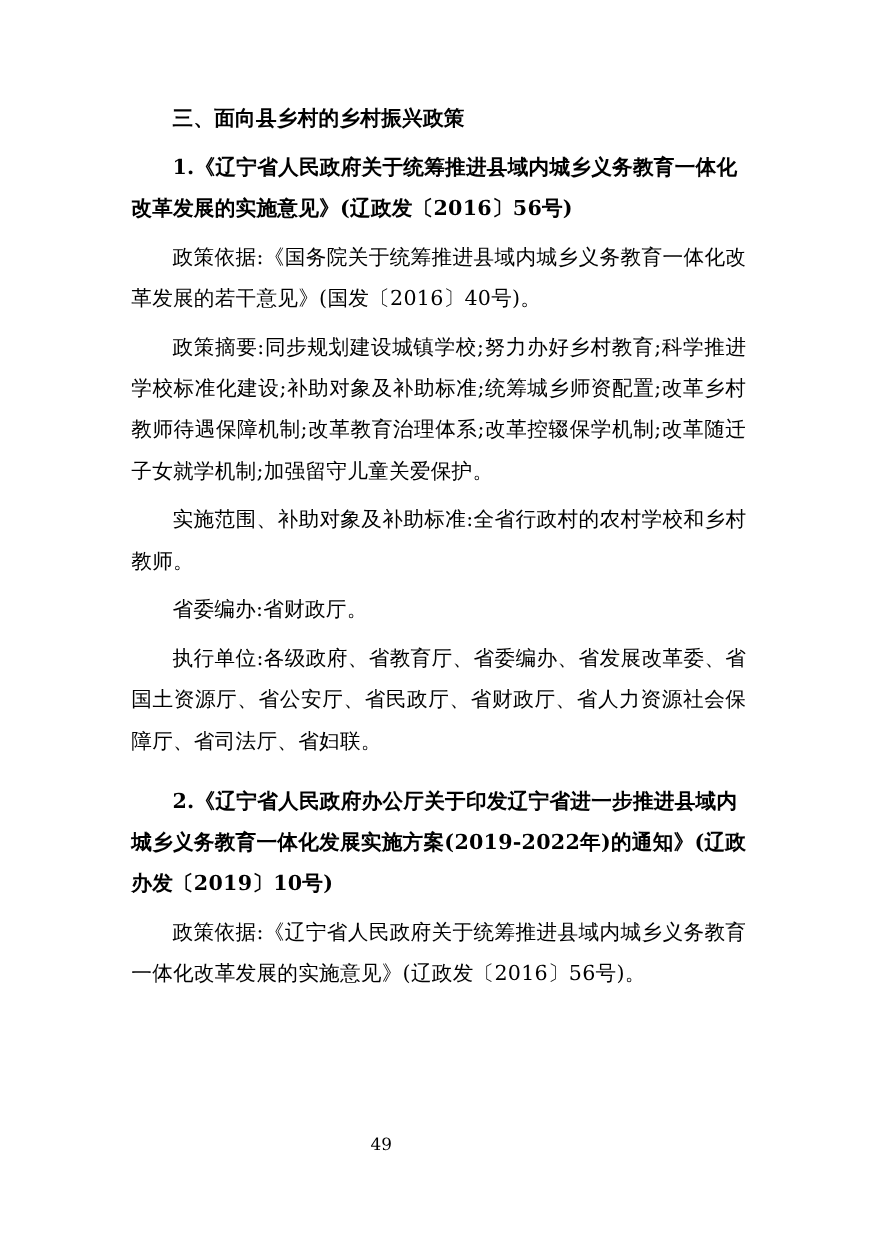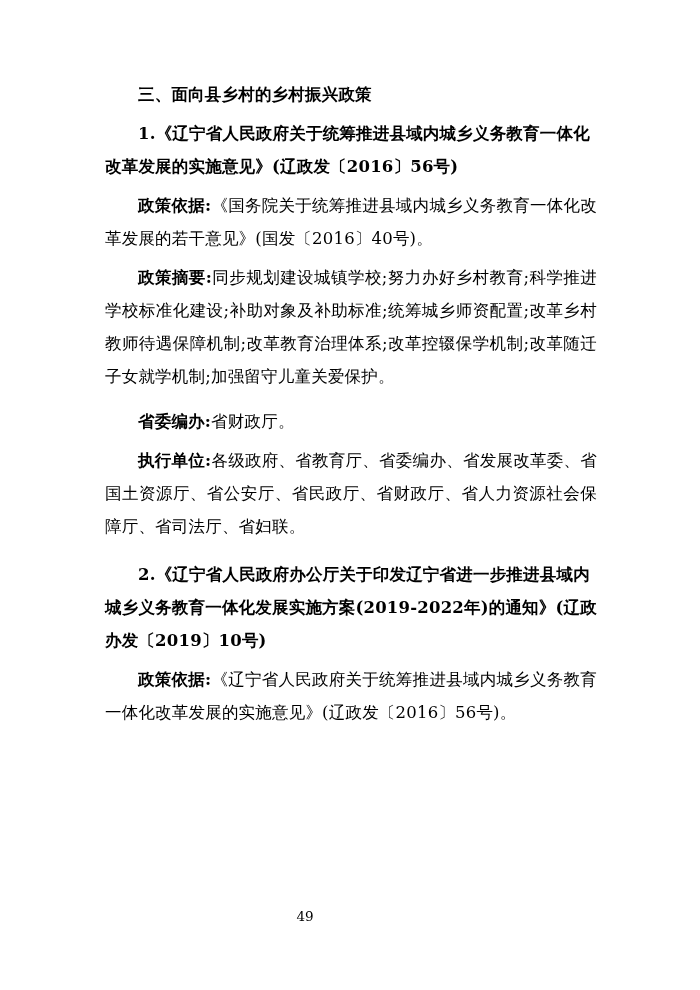--- a/index.html
+++ b/index.html
@@ -44,21 +44,21 @@
     font-weight: bold;
     font-size: 16.5px;
     line-height: 33px;
     text-indent: 2em;
     margin: 0;
     letter-spacing: 0.2px;
   }
   .gap-sm { height: 6px; }
   .gap-md { height: 9px; }
   .lead {
-    font-weight: bold;
+    font-weight: normal;
   }
   .footer {
     position: absolute;
     left: 0;
     top: 908px;
     width: 610px;
     text-align: center;
     font-size: 13.5px;
     font-family: "DejaVu Serif", "Liberation Serif", serif;
   }
@@ -75,20 +75,21 @@
 
     <p class="heading">1.《辽宁省人民政府关于统筹推进县域内城乡义务教育一体化改革发展的实施意见》(辽政发〔2016〕56号)</p>
     <div class="gap-sm"></div>
 
     <p class="para indent2"><span class="lead">政策依据:</span><span>《国务院关于统筹推进县域内城乡义务教育一体化改革发展的若干意见》(国发〔2016〕40号)。</span></p>
     <div class="gap-sm"></div>
 
     <p class="para indent2"><span class="lead">政策摘要:</span><span>同步规划建设城镇学校;努力办好乡村教育;科学推进学校标准化建设;补助对象及补助标准;统筹城乡师资配置;改革乡村教师待遇保障机制;改革教育治理体系;改革控辍保学机制;改革随迁子女就学机制;加强留守儿童关爱保护。</span></p>
     <div class="gap-sm"></div>
 
+    <p class="para indent2"><span class="lead">实施范围、补助对象及补助标准:</span><span>全省行政村的农村学校和乡村教师。</span></p>
     <div class="gap-sm"></div>
 
     <p class="para indent2"><span class="lead">省委编办:</span><span>省财政厅。</span></p>
     <div class="gap-sm"></div>
 
     <p class="para indent2"><span class="lead">执行单位:</span><span>各级政府、省教育厅、省委编办、省发展改革委、省国土资源厅、省公安厅、省民政厅、省财政厅、省人力资源社会保障厅、省司法厅、省妇联。</span></p>
     <div class="gap-sm"></div>
 
     <div class="gap-md"></div>
 

